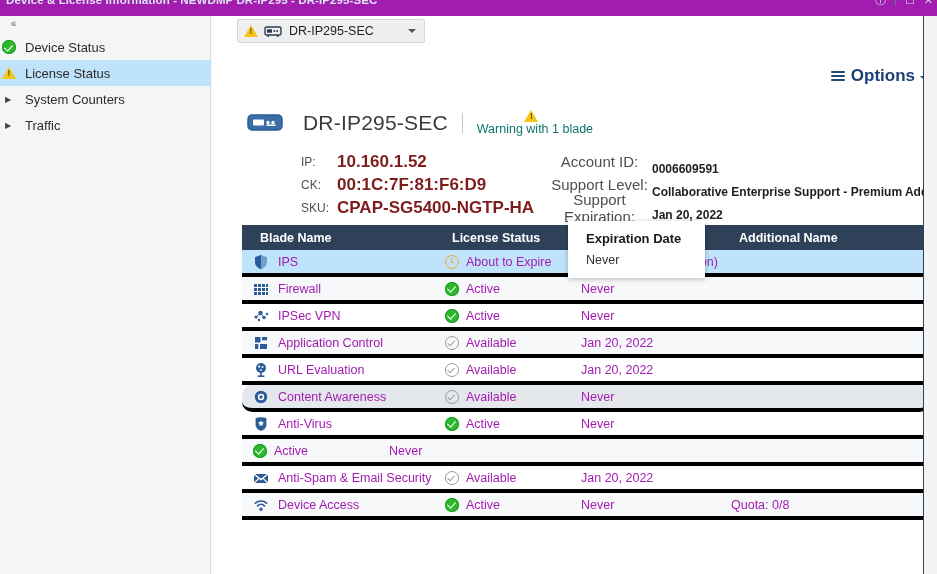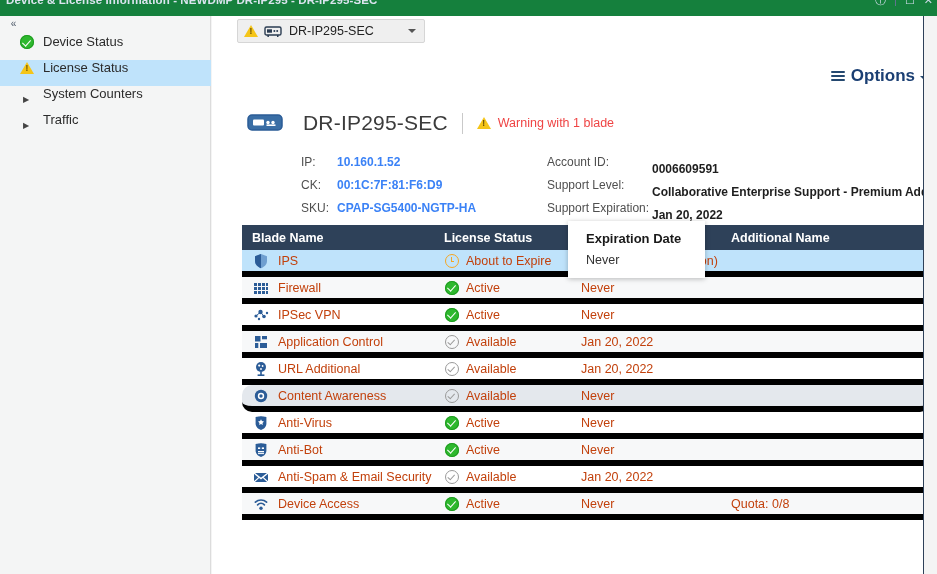--- a/index.html
+++ b/index.html
@@ -12,21 +12,21 @@
   #app {
     position: relative;
     width: 937px; height: 574px;
     background: #f4f4f4;
   }
 
   
   .titlebar {
     position: absolute; left: 0; top: 0;
     width: 937px; height: 16px;
-    background: #15803d;
+    background: #a21caf;
     color: #e6ecf4;
     font-size: 11.5px;
     line-height: 10px;
     padding-left: 6px;
     overflow: hidden;
     white-space: nowrap;
   }
   .titlebar .tb-text {
     position: absolute; left: 6px; top: -5px;
     font-weight: 600;
@@ -57,22 +57,21 @@
     position: absolute; left: 5px; top: 2px;
     width: 16px; height: 14px;
     color: #4a5666; font-size: 10px; line-height: 12px;
     text-align: center; cursor: pointer;
     letter-spacing: -1px;
   }
   .nav { position: absolute; left: 0; top: 18px; width: 211px; }
   .nav-item {
     position: relative;
     height: 26px;
-    display: flex; 
-    padding-left: 18px;
+    display: flex; align-items: center;
     font-size: 13px; color: #2b2b2b;
     cursor: pointer;
   }
   .nav-item.selected { background: #bfe3fb; }
   .nav-ico {
     width: 18px; height: 16px; margin-right: 7px;
     display: inline-flex; align-items: center; justify-content: center;
     flex: 0 0 18px;
   }
   .nav-arrow {
@@ -193,69 +192,69 @@
   .dev-name {
     font-size: 21px; color: #3b3b3b; letter-spacing: .2px;
     white-space: nowrap;
   }
   .dev-divider {
     width: 1px; height: 21px; background: #c9c9c9;
     margin: 0 14px;
   }
   .dev-warn-txt {
     display: flex; align-items: center;
-    font-size: 12.5px; color: #ef4444;
+    font-size: 12.5px; color: #0f766e; flex-direction: column;
   }
   .dev-warn-txt .ico-warn { margin-right: 7px; }
 
   .dev-fields {
     position: absolute; left: 56px; top: 44px;
     width: 660px;
   }
   .fld-row { display: flex; height: 23px; align-items: center; }
   .fld-k {
     font-size: 12px; color: #4f4f4f;
     width: 36px; flex: 0 0 36px;
   }
   .fld-v {
-    font-size: 12px; color: #3b82f6; font-weight: bold;
+    font-size: 17px; color: #7f1d1d; font-weight: bold;
     width: 210px; flex: 0 0 210px;
     white-space: nowrap;
   }
   .fld-k2 {
-    font-size: 12px; color: #4f4f4f;
-    width: 105px; flex: 0 0 105px;
+    font-size: 15px; color: #4f4f4f;
+    width: 105px; flex: 0 0 105px; text-align: center;
   }
   .fld-v2 {
     font-size: 12px; color: #1e1e1e; font-weight: bold;
     white-space: nowrap;
     margin-top: 15px;
   }
 
   
   .tbl {
     position: absolute; left: 13px; top: 209px;
     width: 688px;
   }
   .tbl-head {
     display: flex; height: 25px; align-items: center;
     background: #2e4159; color: #ffffff;
     font-size: 12.5px; font-weight: bold;
   }
-  .th { padding-left: 10px; white-space: nowrap; }
+  .th { padding-left: 18px; white-space: nowrap; }
   .c1 { width: 192px; flex: 0 0 192px; }
   .c2 { width: 137px; flex: 0 0 137px; }
   .c3 { width: 150px; flex: 0 0 150px; }
   .c4 { flex: 1 1 auto; }
 
   .trow {
     display: flex; height: 27px; align-items: center;
-    font-size: 12.5px; color: #c2410c;
+    font-size: 12.5px; color: #a21caf;
     background: #ffffff;
-    border-bottom: 6px solid #000000;
+    border-bottom: 4px solid #000000;
   }
   .trow.alt { background: #f7f8f9; }
   .trow.sel { background: #bfe3fb; }
   .trow.hov { background: #e4e8ed; border-radius: 10px; }
   .td { padding-left: 10px; display: flex; align-items: center; white-space: nowrap; }
   .blade-ico {
     width: 18px; height: 16px; margin-right: 8px;
     flex: 0 0 18px;
     display: inline-flex; align-items: center; justify-content: center;
   }
@@ -534,21 +533,21 @@
                     <g fill="#2b5c97">
                       <circle cx="8" cy="6" r="5"></circle>
                       <circle cx="6.2" cy="4.6" r="1.1" fill="#ffffff"></circle>
                       <circle cx="9.6" cy="5" r=".9" fill="#ffffff"></circle>
                       <circle cx="8" cy="8" r=".9" fill="#ffffff"></circle>
                       <rect x="7.2" y="10.6" width="1.6" height="4"></rect>
                       <rect x="4.6" y="13.4" width="6.8" height="1.6"></rect>
                     </g>
                   </svg>
                 </span>
-                <span>URL Additional</span>
+                <span>URL Evaluation</span>
               </span>
               <span class="td c2">
                 <span class="st-ico">
                   <span class="st-avail"></span>
                 </span>
                 <span>Available</span>
               </span>
               <span class="td c3">Jan 20, 2022</span>
               <span class="td c4"></span>
             </div>
@@ -587,34 +586,20 @@
               <span class="td c2">
                 <span class="st-ico">
                   <span class="ico-ok"></span>
                 </span>
                 <span>Active</span>
               </span>
               <span class="td c3">Never</span>
               <span class="td c4"></span>
             </div>
             <div class="trow alt">
-              <span class="td c1">
-                <span class="blade-ico">
-                  <svg width="16" height="16" viewBox="0 0 16 16">
-                    <path d="M8 1.2 C10.5 1.2 13.4 2 13.4 2 V8.6 C13.4 12 10.8 14.2 8 14.9 C5.2 14.2 2.6 12 2.6 8.6 V2 C2.6 2 5.5 1.2 8 1.2 Z" fill="#2b5c97"></path>
-                    <g fill="#ffffff">
-                      <rect x="5" y="5.4" width="2.2" height="1.6"></rect>
-                      <rect x="8.8" y="5.4" width="2.2" height="1.6"></rect>
-                      <rect x="5" y="9" width="6" height="1.3"></rect>
-                      <rect x="5" y="11.1" width="6" height="1"></rect>
-                    </g>
-                  </svg>
-                </span>
-                <span>Anti-Bot</span>
-              </span>
               <span class="td c2">
                 <span class="st-ico">
                   <span class="ico-ok"></span>
                 </span>
                 <span>Active</span>
               </span>
               <span class="td c3">Never</span>
               <span class="td c4"></span>
             </div>
             <div class="trow ">

